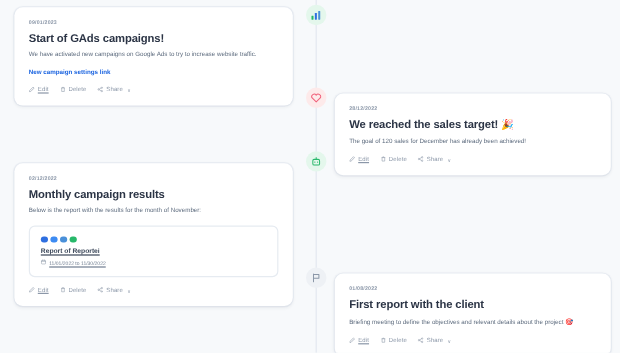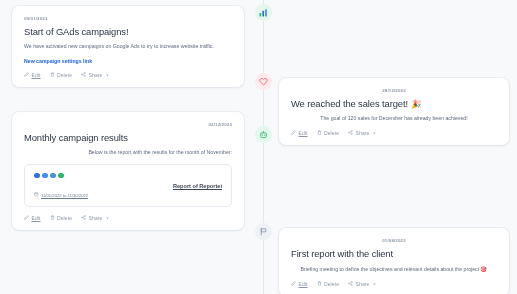--- a/index.html
+++ b/index.html
@@ -35,32 +35,32 @@
 
   
   .card {
     position: absolute;
     background: #ffffff;
     border-radius: 7px;
     box-shadow: 0 1px 3px rgba(30,40,60,.07), 0 0 0 1px rgba(225,232,240,.55);
     padding: 10px 12px 9px 12px;
   }
   .card-left  { left: 12px;  width: 232px; }
-  .card-right { left: 279px; width: 230px; text-align: center; }
+  .card-right { left: 279px; width: 230px; }
 
   .date {
     font-size: 4.4px;
     letter-spacing: .15px;
     color: #8b97a8;
     font-weight: 700;
     margin-bottom: 5px;
   }
   .title {
     font-size: 9.4px;
-    font-weight: 400;
+    font-weight: 700;
     color: #2b3445;
     letter-spacing: -.1px;
     margin-bottom: 6px;
     display: flex;
     align-items: center;
     gap: 3px;
   }
   .title .emoji { font-size: 8.5px; }
   .desc {
     font-size: 5.2px;
@@ -248,21 +248,21 @@
             <circle cx="12.3" cy="12.6" r="1.9" fill="none" stroke="#8b97a8" stroke-width="1.5"></circle>
             <path d="M5.3 7.1 L10.6 4.3 M5.3 8.9 L10.6 11.7" stroke="#8b97a8" stroke-width="1.5"></path>
           </svg>
         </span>
         <span class="lbl">Share</span>
         <span class="chev">∨</span>
       </span>
     </div>
   </div>
 
-  <div class="card card-left" style="top:112px;text-align:right;">
+  <div class="card card-left" style="top:136px;">
     <div class="date">02/12/2022</div>
     <div class="title">
       <span>Monthly campaign results</span>
     </div>
     <div class="desc">Below is the report with the results for the month of November:</div>
 
     <div class="report">
       <div class="report-dots">
         <span class="dot" style="background:#2f6fe0;"></span>
         <span class="dot" style="background:#3d8bf2;"></span>

